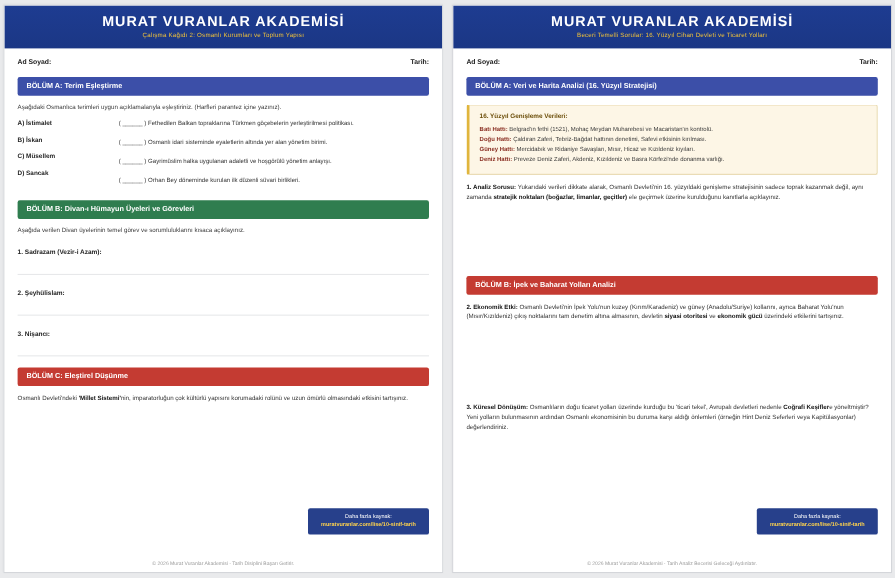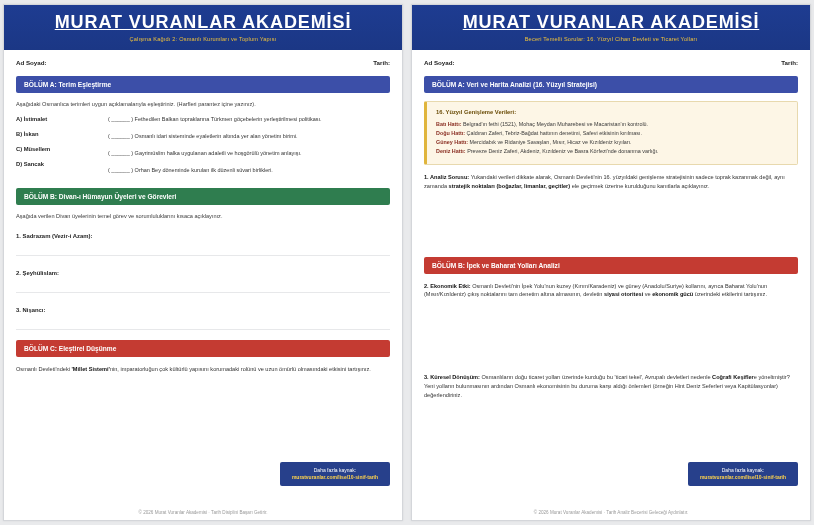--- a/index.html
+++ b/index.html
@@ -28,24 +28,23 @@
   }
   
   .hdr {
     background: #1d3a8f;
     background: linear-gradient(#1e3c91, #1b3785);
     color: #fff;
     text-align: center;
     padding: 7px 4px 8px;
   }
   .hdr-title {
-    font-size: 18px;
+    font-size: 13px;
     font-weight: bold;
     letter-spacing: .9px;
-    text-decoration: underline;
   }
   .hdr-sub {
     font-size: 5.6px;
     color: #f0c23a;
     margin-top: 3px;
     letter-spacing: .2px;
   }
   
   .idline {
     display: flex;

